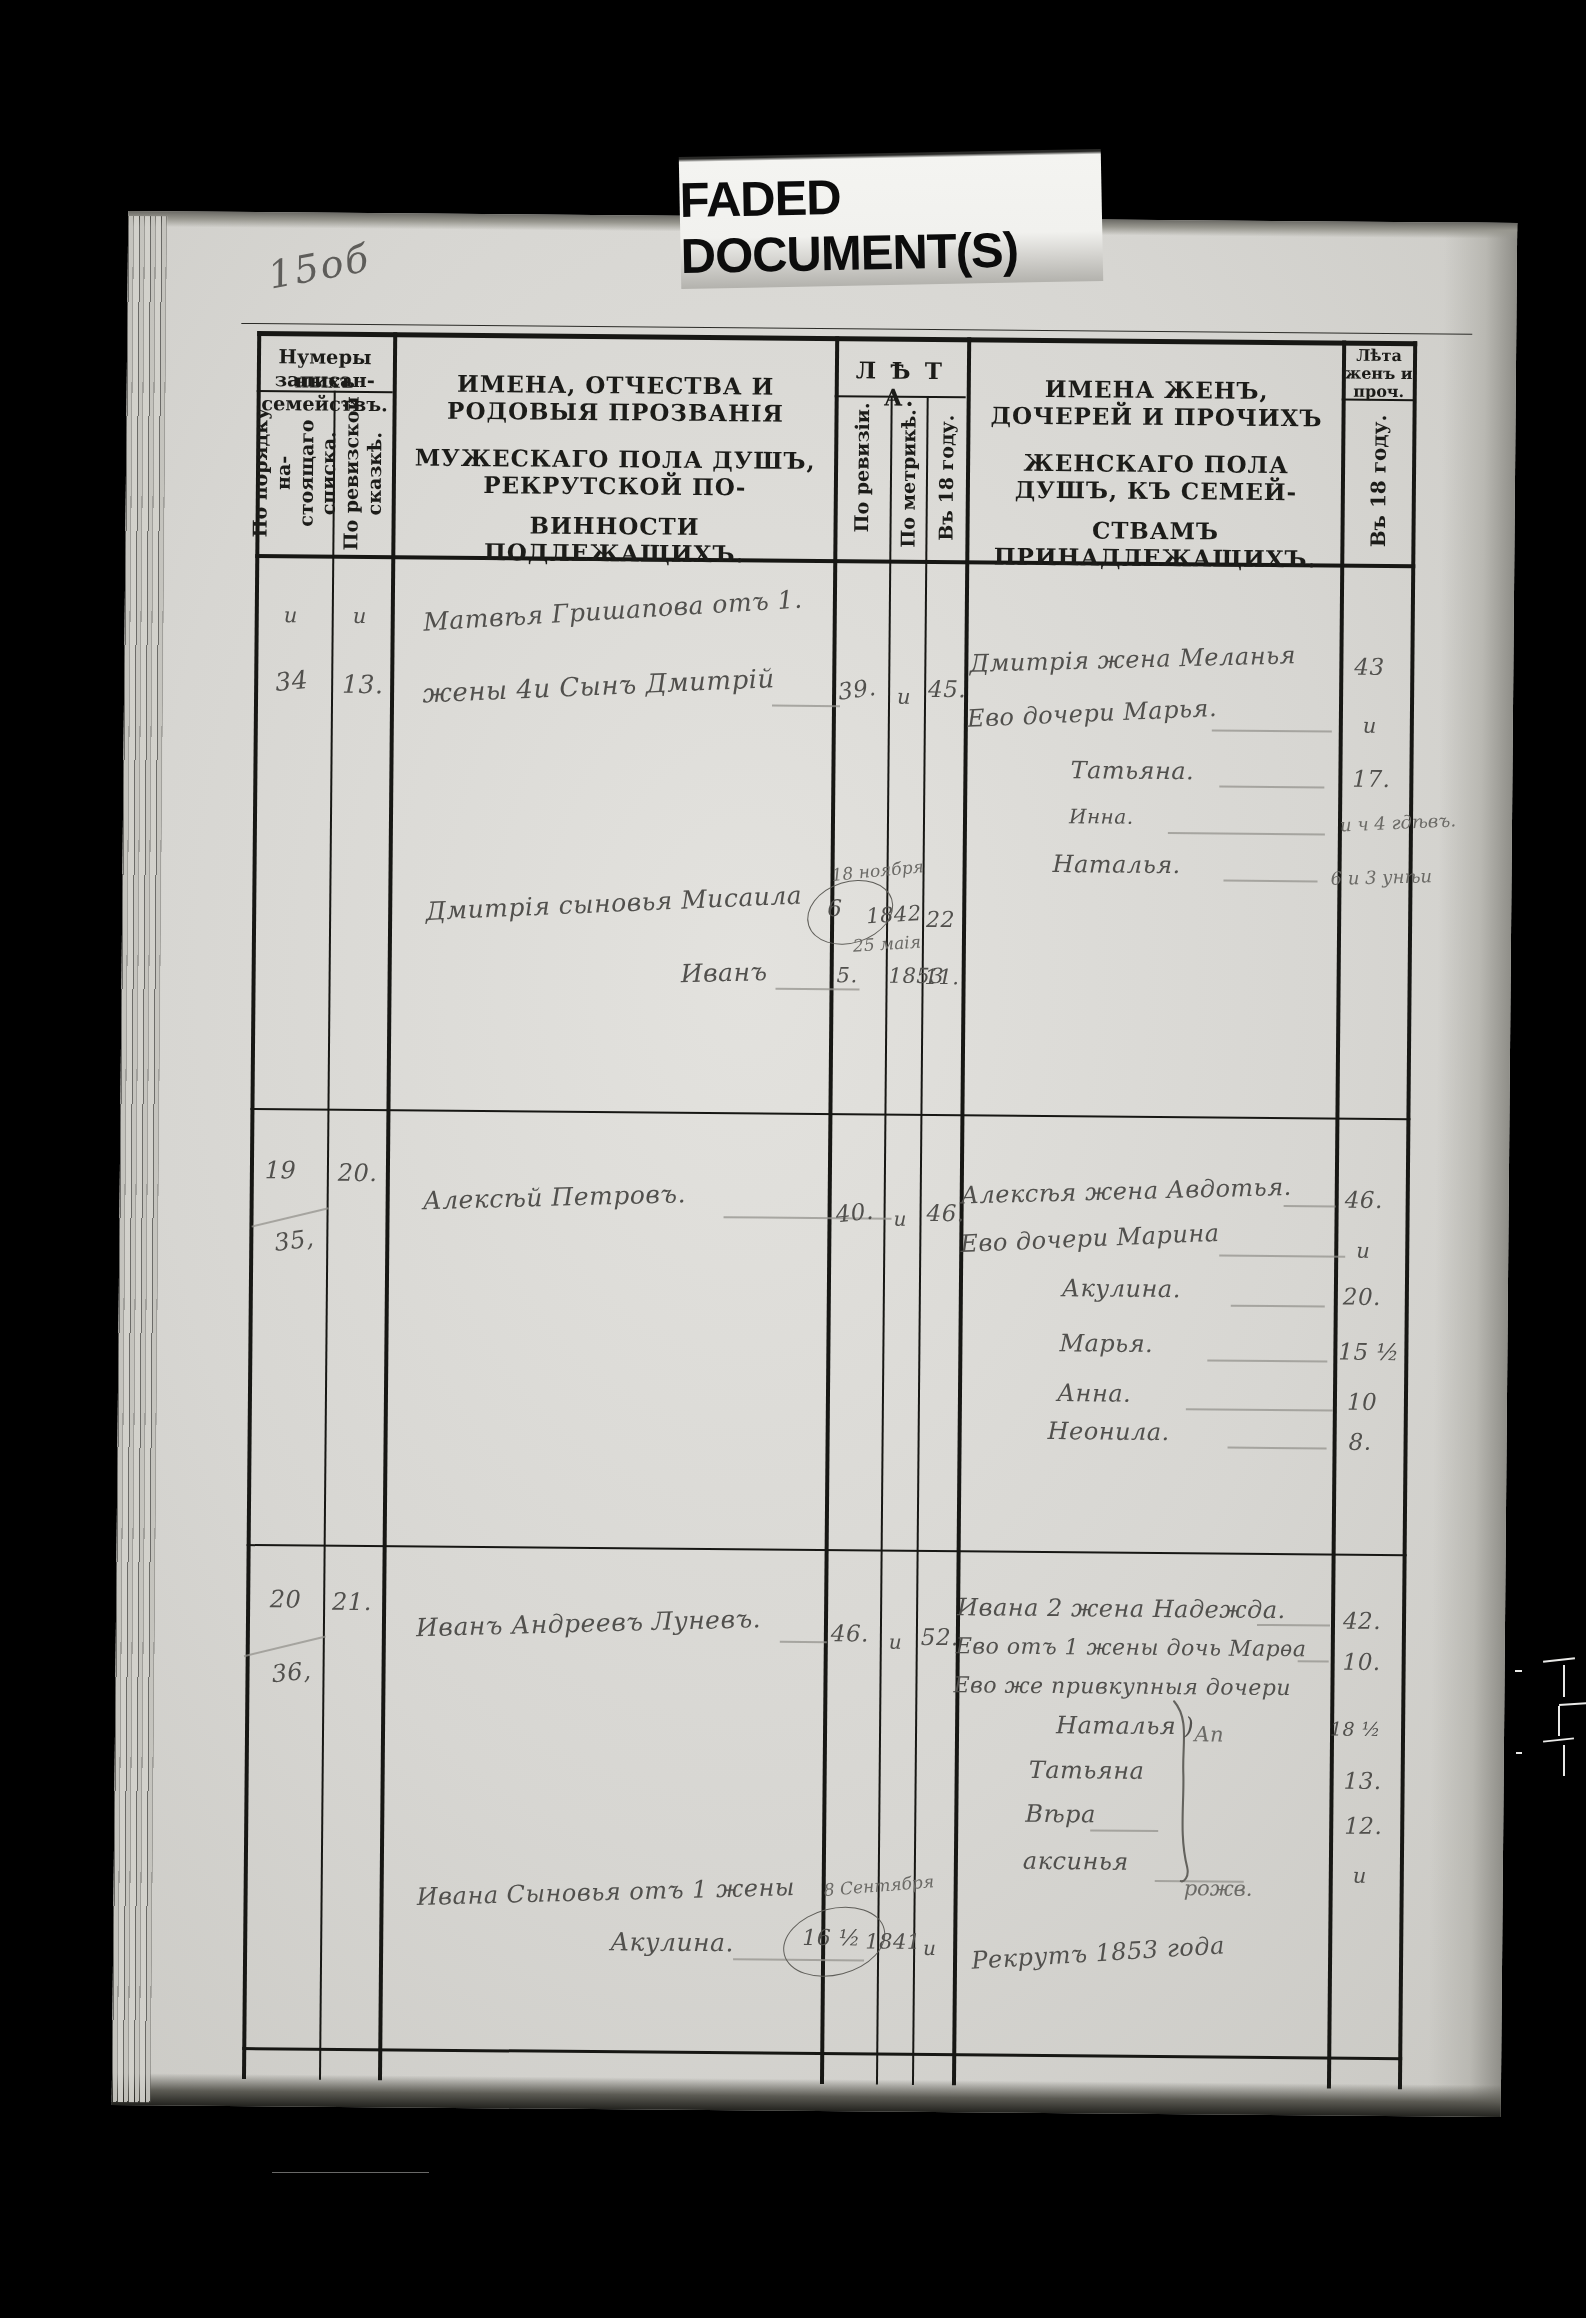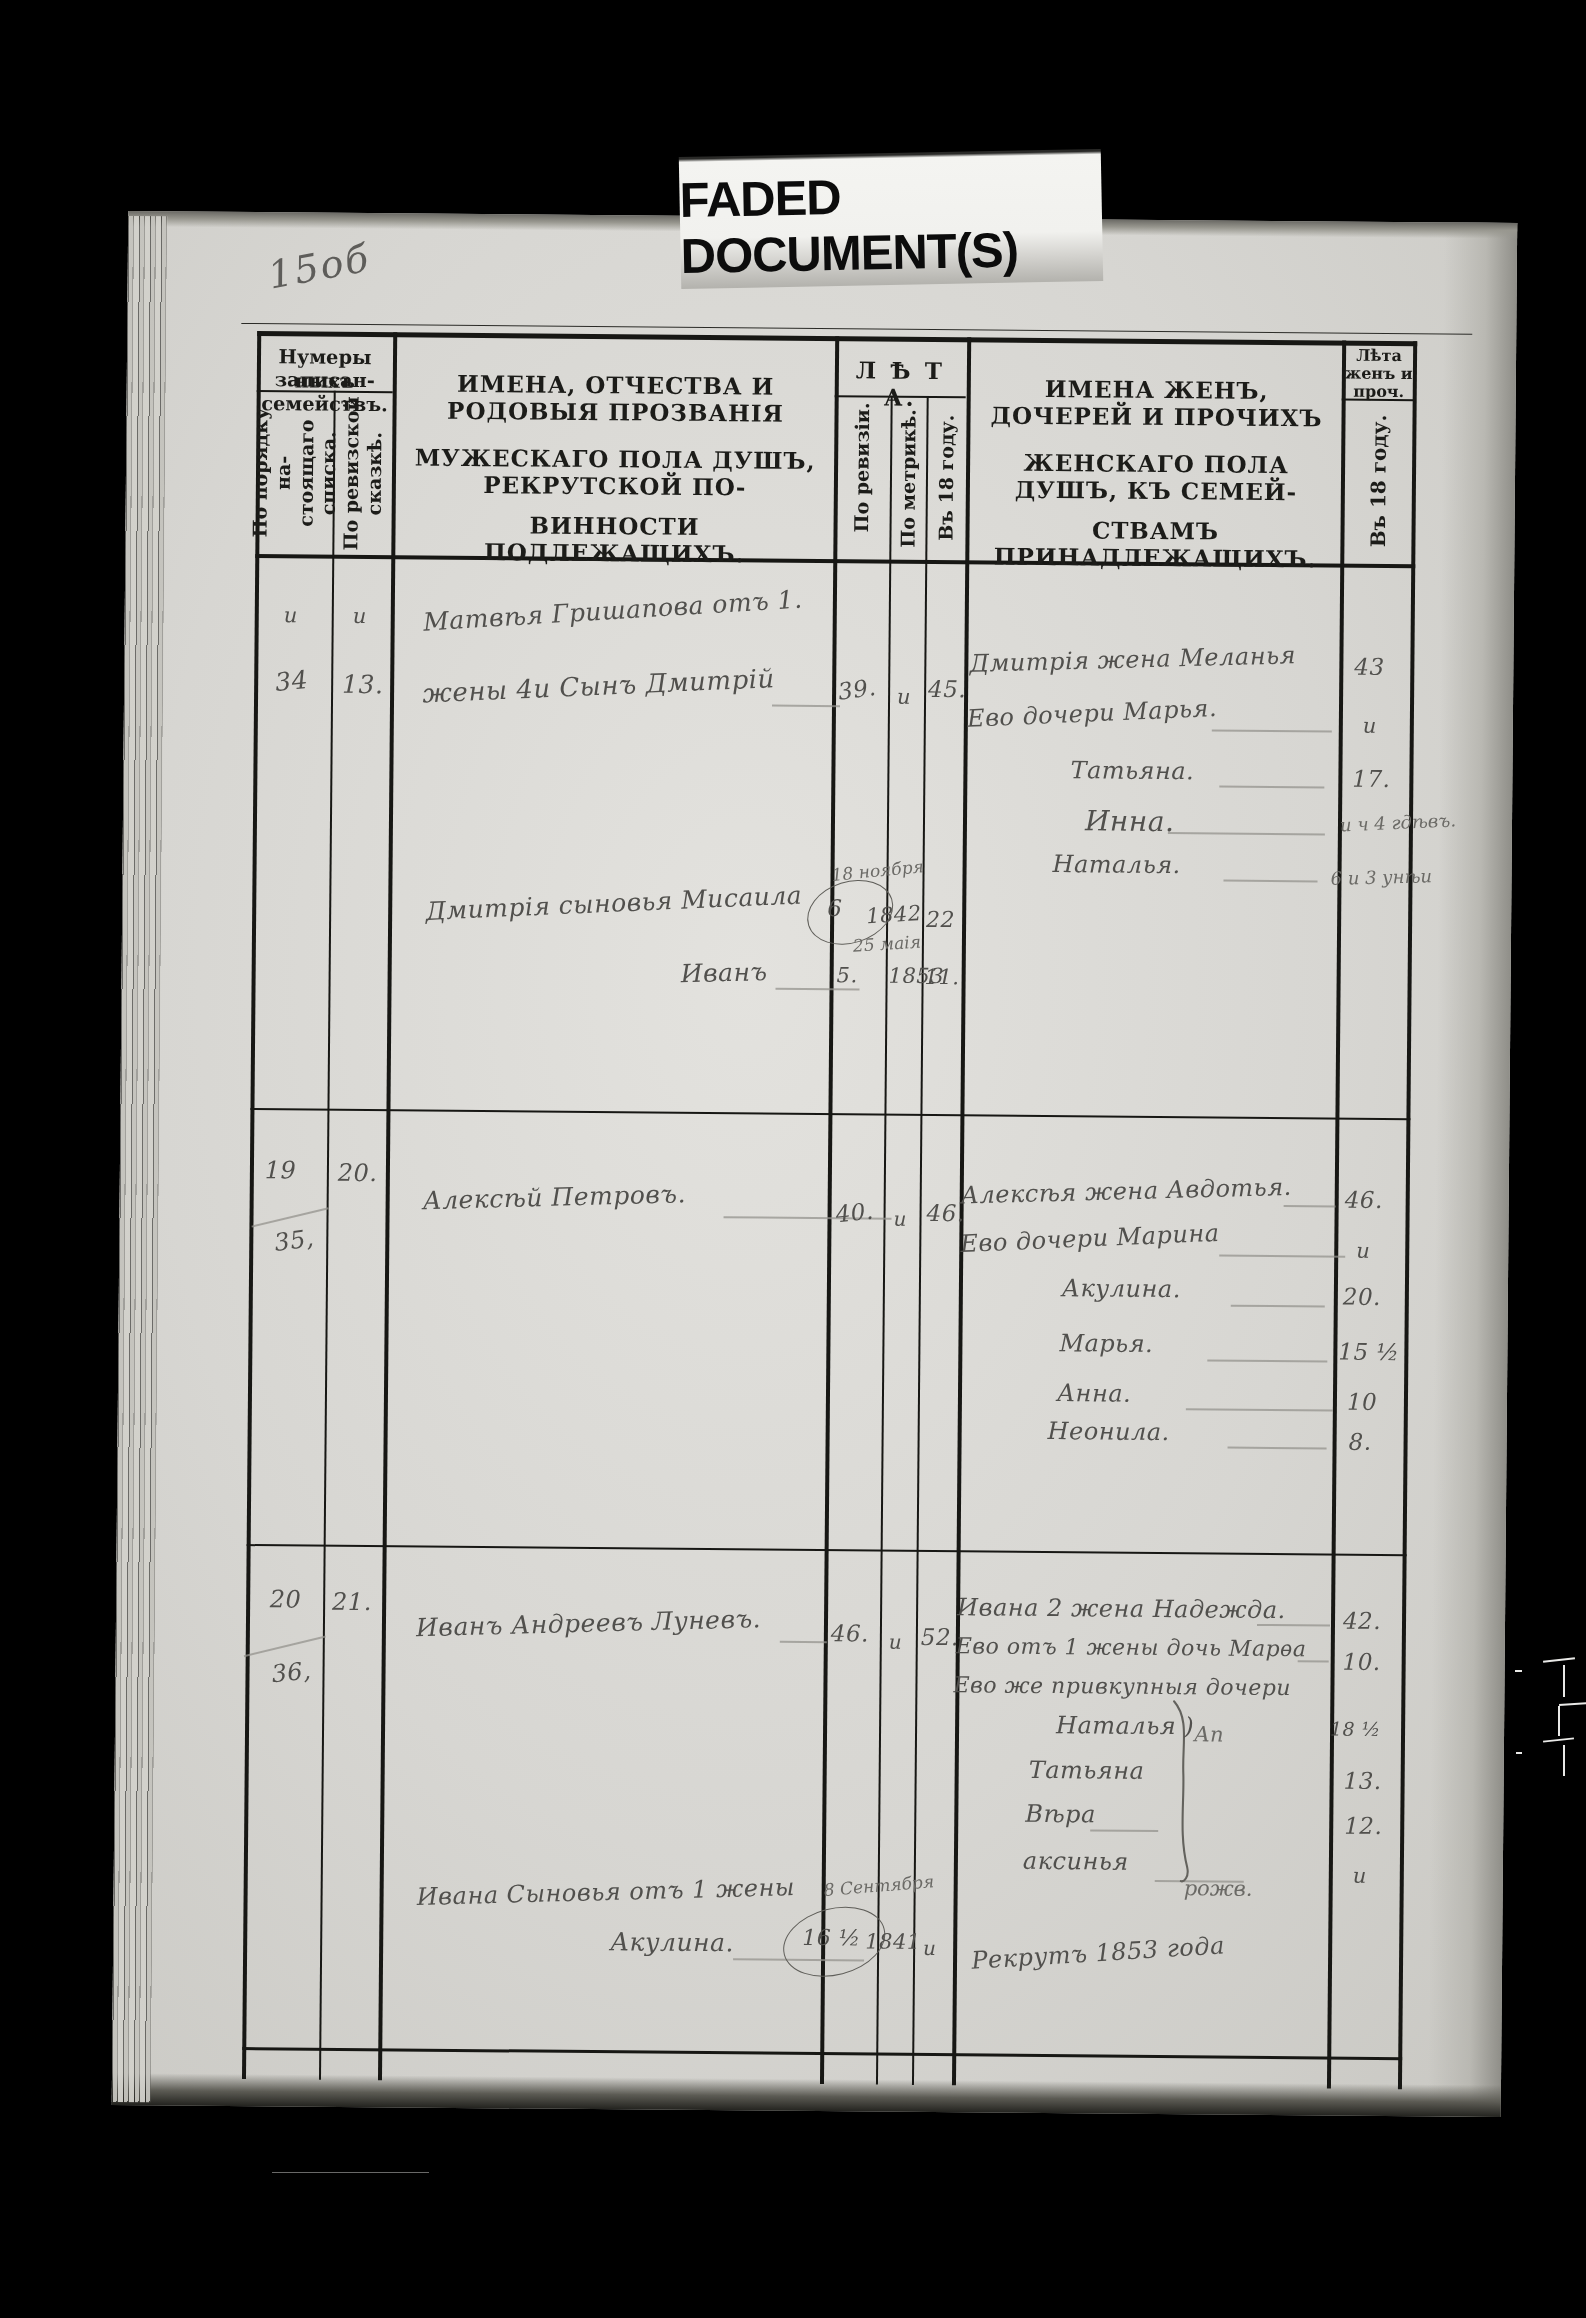--- a/index.html
+++ b/index.html
@@ -128,21 +128,21 @@
       <div class="hw" style="left:674px;top:339px;font-size:23px;">45.</div>
 
       <div class="hw" style="left:715px;top:306px;width:367px;font-size:24px;transform:rotate(-2deg);">Дмитрія жена Меланья</div>
       <div class="hw" style="left:1100px;top:313px;font-size:23px;">43</div>
       <div class="hw" style="left:713px;top:361px;font-size:24px;transform:rotate(-3deg);">Ево дочери Марья.</div>
       <div class="dl" style="left:958px;top:390px;width:120px;"></div>
       <div class="hw" style="left:1109px;top:373px;font-size:21px;">и</div>
       <div class="hw" style="left:817px;top:418px;font-size:24px;">Татьяна.</div>
       <div class="dl" style="left:966px;top:446px;width:105px;"></div>
       <div class="hw" style="left:1099px;top:425px;font-size:23px;">17.</div>
-      <div class="hw" style="left:816px;top:466px;font-size:28px;margin-left:16px;">Инна.</div>
+      <div class="hw" style="left:816px;top:466px;font-size:20px;">Инна.</div>
       <div class="dl" style="left:915px;top:493px;width:157px;"></div>
       <div class="hws" style="left:1087px;top:470px;width:147px;font-size:18px;transform:rotate(-3deg);">и ч 4 гдѣвъ.</div>
       <div class="hw" style="left:800px;top:512px;font-size:24px;">Наталья.</div>
       <div class="dl" style="left:971px;top:540px;width:94px;"></div>
       <div class="hws" style="left:1078px;top:525px;width:136px;font-size:18px;transform:rotate(-2deg);">6 и 3 унѣи</div>
 
       <div class="hw" style="left:173px;top:552px;width:471px;font-size:25px;transform:rotate(-3deg);">Дмитрія сыновья Мисаила</div>
       <div class="hws" style="left:579px;top:524px;font-size:17px;transform:rotate(-6deg);">18 ноября</div>
       <div class="circ" style="left:554px;top:545px;width:86px;height:60px;transform:rotate(-18deg);"></div>
       <div class="hw" style="left:575px;top:559px;font-size:23px;">6</div>

